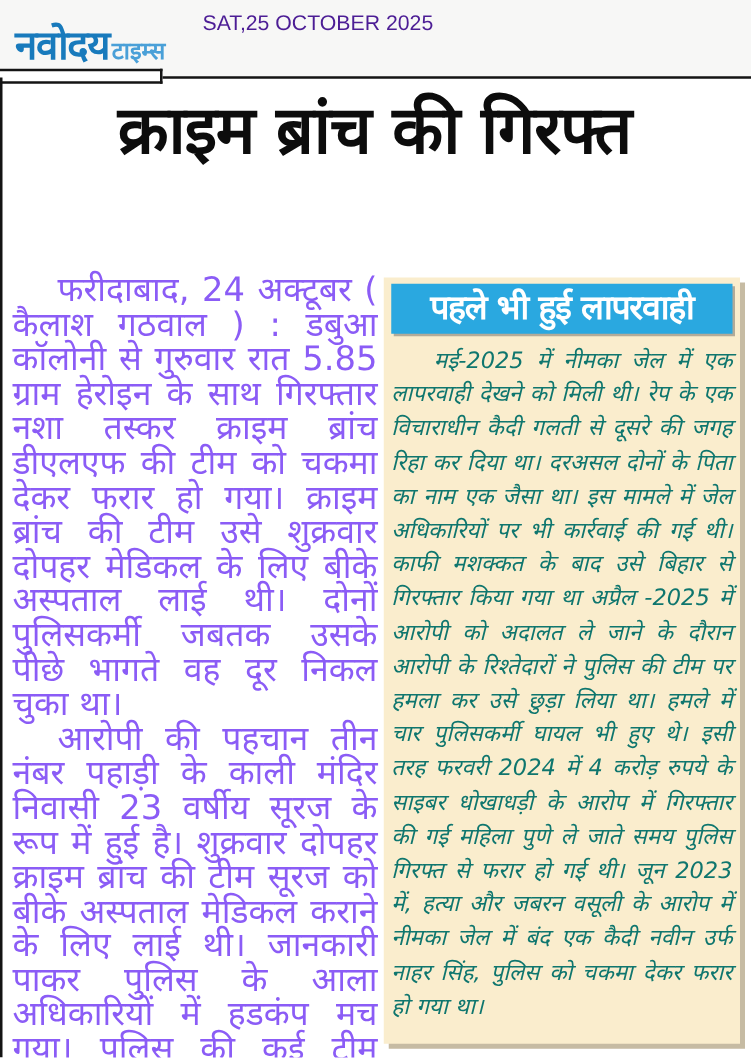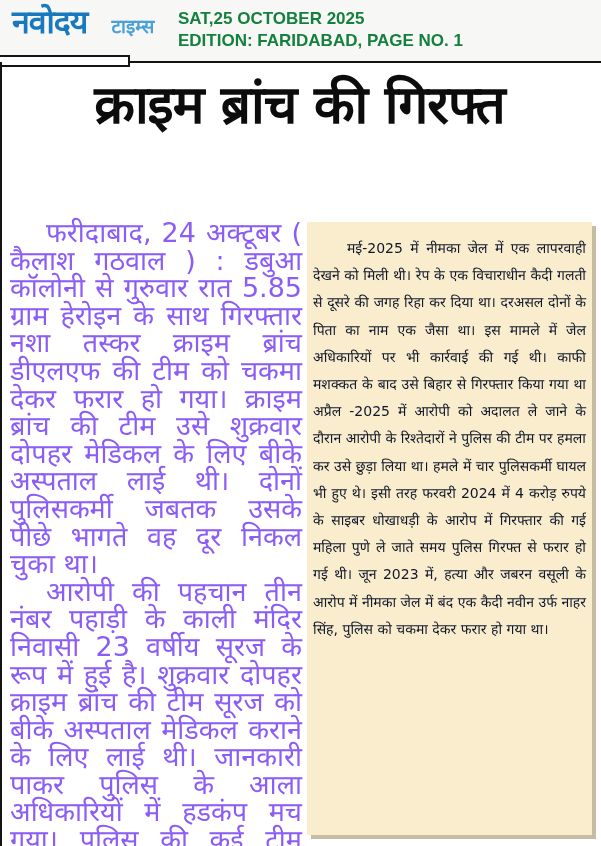--- a/index.html
+++ b/index.html
@@ -9,34 +9,34 @@
     font-family:"DejaVu Sans","Liberation Sans",sans-serif;
     color:#1a1a1a;
     -webkit-font-smoothing:antialiased;
   }
   
   .masthead{
     position:absolute;left:0;top:0;width:601px;height:62px;
     background:#f7f7f6;
   }
   .logo{
-    position:absolute;left:12px;top:6px;white-space:nowrap;
-    line-height:1;display:flex;align-items:baseline;gap:22px;
+    position:absolute;left:12px;top:20px;white-space:nowrap;
+    line-height:1;display:flex;align-items:baseline;
   }
   .logo-main{
     font-size:32px;font-weight:800;color:#187abc;
     letter-spacing:-1px;
   }
   .logo-sub{
     font-size:19px;font-weight:700;color:#4aa0d8;margin-left:2px;
   }
   .dateline{
     position:absolute;left:162px;top:8px;
     font-family:"Liberation Sans","DejaVu Sans",sans-serif;
-    font-weight:700;font-size:17px;line-height:22px;color:#15803d;margin-left:16px;
+    font-weight:400;font-size:17px;line-height:22px;color:#4c1d95;
   }
   
   .top-rule{
     position:absolute;left:0;top:61px;width:601px;height:2px;background:#141414;
   }
   .corner-box{
     position:absolute;left:0;top:55px;width:128px;height:8px;
     border:2px solid #141414;border-left:none;background:#fff;
   }
   .left-rule{
@@ -72,48 +72,49 @@
     font-weight:800;
     font-size:27px;line-height:38px;
     text-align:center;
     padding:1px 2px;
     letter-spacing:-1px;
     box-shadow:2px 2px 0 rgba(90,90,90,0.45);
     white-space:nowrap;
   }
   .sidebar-body{
     margin-top:8px;
-    font-size:14px;line-height:27.2px;
+    font-size:18px;line-height:27.2px;
     text-align:justify;
-    color:#0f172a;
+    color:#0f766e;
     text-indent:34px;
+    font-style:italic;
   }
 </style>
 </head>
 <body>
 
 <div class="masthead">
   <div class="logo">
     <span class="logo-main">नवोदय</span>
     <span class="logo-sub">टाइम्स</span>
   </div>
   <div class="dateline">
     <div>SAT,25 OCTOBER 2025</div>
-    <div>EDITION: FARIDABAD, PAGE NO. 1</div>
   </div>
 </div>
 
 <div class="top-rule"></div>
 <div class="corner-box"></div>
 <div class="left-rule"></div>
 
 <div class="headline">
   <div>क्राइम ब्रांच की गिरफ्त</div>
 </div>
 
 <div class="body-col">
   <p>फरीदाबाद, 24 अक्टूबर ( कैलाश गठवाल ) : डबुआ कॉलोनी से गुरुवार रात 5.85 ग्राम हेरोइन के साथ गिरफ्तार नशा तस्कर क्राइम ब्रांच डीएलएफ की टीम को चकमा देकर फरार हो गया। क्राइम ब्रांच की टीम उसे शुक्रवार दोपहर मेडिकल के लिए बीके अस्पताल लाई थी। दोनों पुलिसकर्मी जबतक उसके पीछे भागते वह दूर निकल चुका था।</p>
   <p>आरोपी की पहचान तीन नंबर पहाड़ी के काली मंदिर निवासी 23 वर्षीय सूरज के रूप में हुई है। शुक्रवार दोपहर क्राइम ब्रांच की टीम सूरज को बीके अस्पताल मेडिकल कराने के लिए लाई थी। जानकारी पाकर पुलिस के आला अधिकारियों में हडकंप मच गया। पुलिस की कई टीम उसकी तलाश में जुटी हैं। लेकिन खबर लिखे जाने तक सूरज पुलिस की पकड़ में नहीं आया था।</p>
 </div>
 
 <div class="sidebar">
+  <div class="sidebar-banner">पहले भी हुई लापरवाही</div>
   <div class="sidebar-body">मई-2025 में नीमका जेल में एक लापरवाही देखने को मिली थी। रेप के एक विचाराधीन कैदी गलती से दूसरे की जगह रिहा कर दिया था। दरअसल दोनों के पिता का नाम एक जैसा था। इस मामले में जेल अधिकारियों पर भी कार्रवाई की गई थी। काफी मशक्कत के बाद उसे बिहार से गिरफ्तार किया गया था अप्रैल -2025 में आरोपी को अदालत ले जाने के दौरान आरोपी के रिश्तेदारों ने पुलिस की टीम पर हमला कर उसे छुड़ा लिया था। हमले में चार पुलिसकर्मी घायल भी हुए थे। इसी तरह फरवरी 2024 में 4 करोड़ रुपये के साइबर धोखाधड़ी के आरोप में गिरफ्तार की गई महिला पुणे ले जाते समय पुलिस गिरफ्त से फरार हो गई थी। जून 2023 में, हत्या और जबरन वसूली के आरोप में नीमका जेल में बंद एक कैदी नवीन उर्फ नाहर सिंह, पुलिस को चकमा देकर फरार हो गया था।</div>
 </div>
 
 </body></html>

